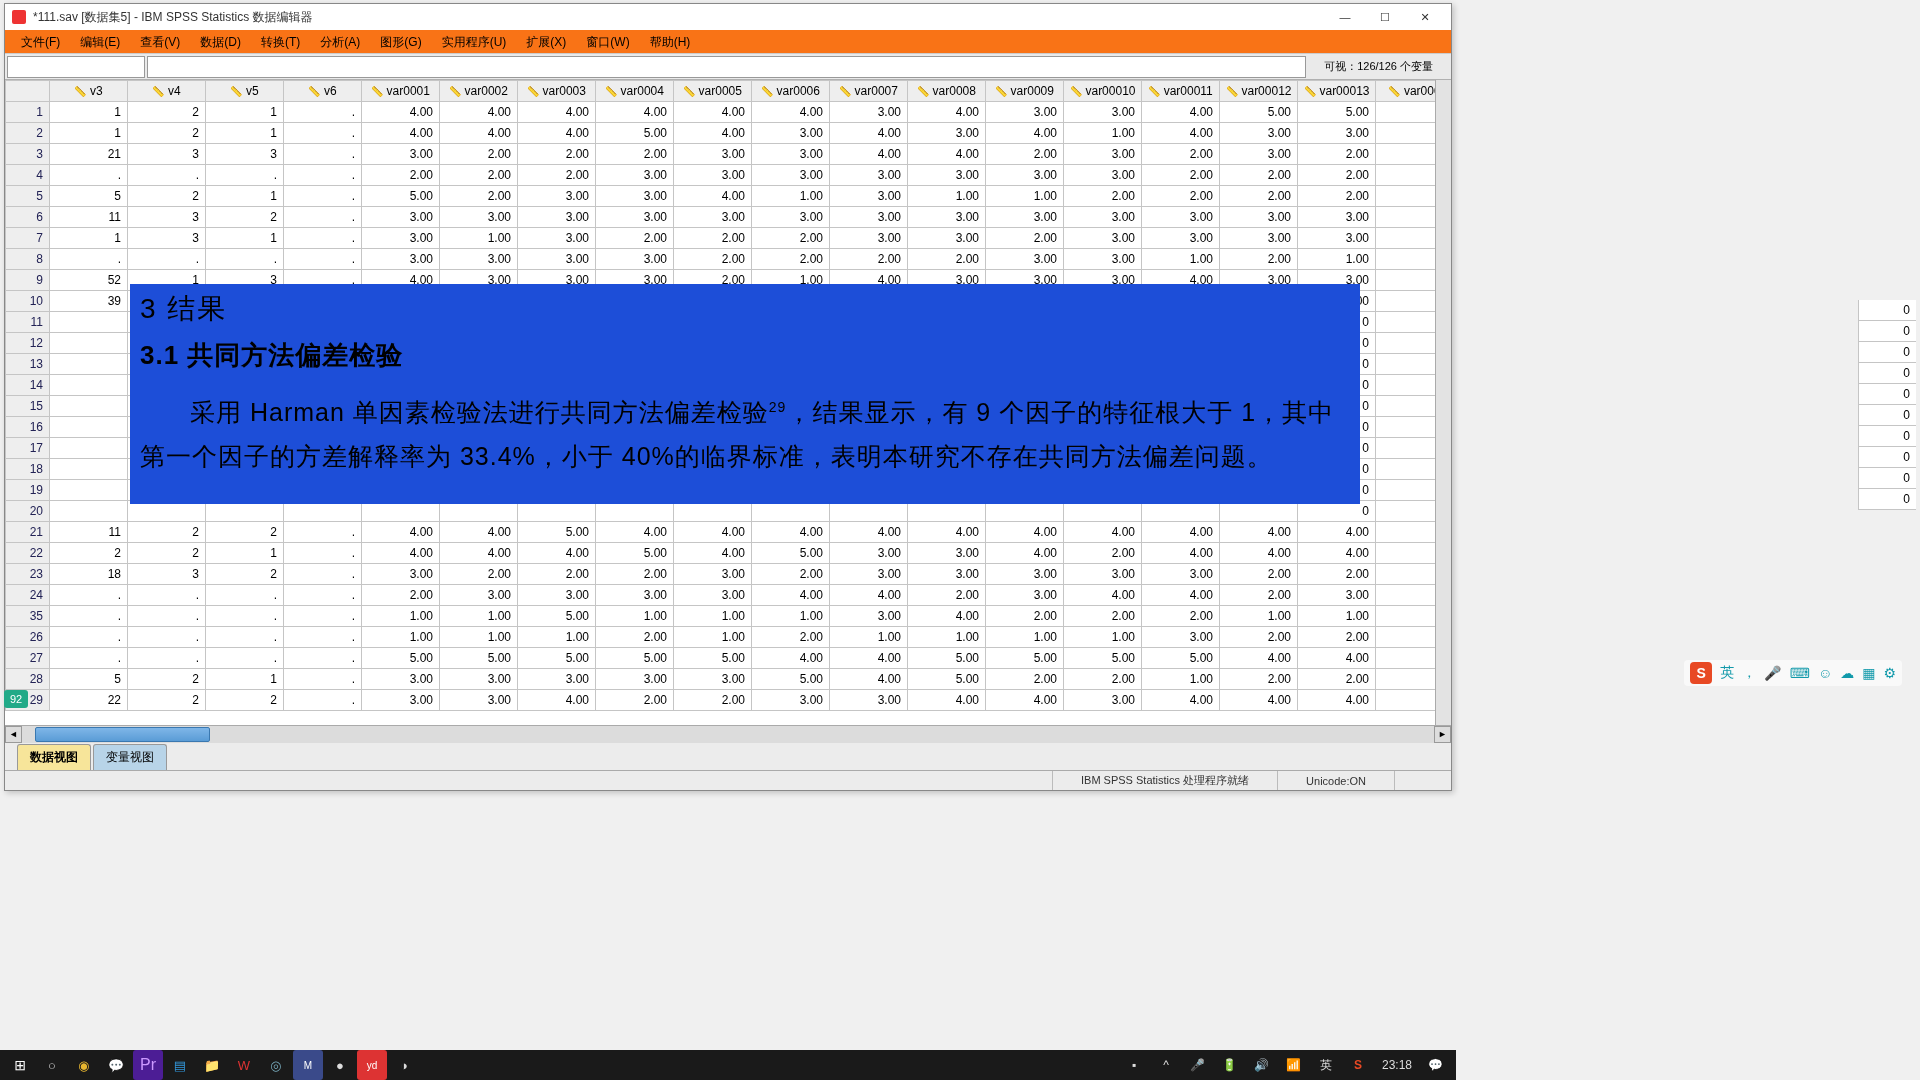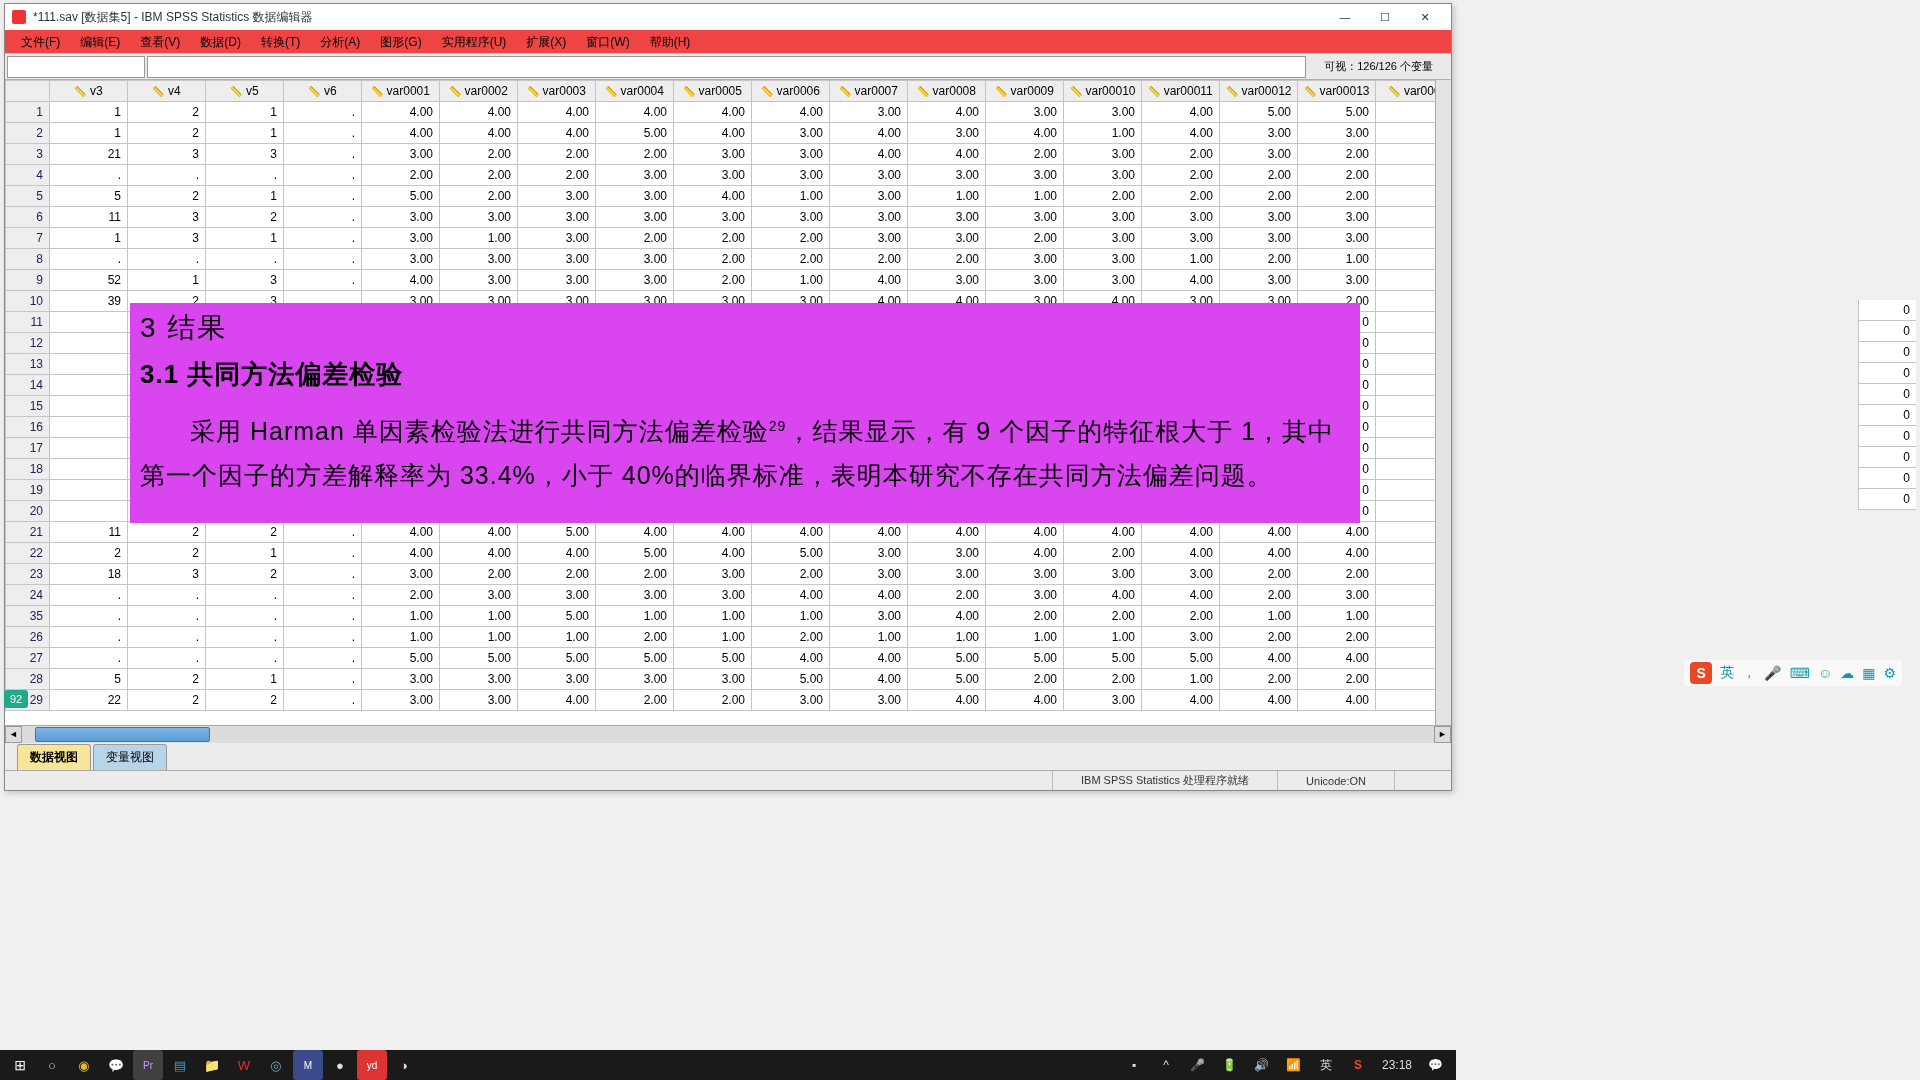--- a/index.html
+++ b/index.html
@@ -2,21 +2,21 @@
 <html><head>
 <meta charset="utf-8">
 <style>
 * { margin:0; padding:0; box-sizing:border-box; font-family:"Microsoft YaHei",Arial,sans-serif; }
 body { background:#f0f0f0; width:1920px; height:1080px; overflow:hidden; position:relative; }
 .spss-window { position:absolute; top:3px; left:4px; width:1448px; height:788px; background:#fff; border:1px solid #888; box-shadow:2px 2px 6px rgba(0,0,0,.2); display:flex; flex-direction:column; }
 .title-bar { height:26px; background:#fff; display:flex; align-items:center; padding:0 6px; font-size:12px; color:#333; }
 .title-bar .icon { width:16px; height:16px; margin-right:6px; display:inline-flex; align-items:center; justify-content:center; }
 .title-bar .spacer { flex:1; }
 .winbtn { width:40px; height:24px; display:flex; align-items:center; justify-content:center; font-size:11px; color:#333; }
-.menu-bar { height:24px; background:#ef4444; display:flex; align-items:center; padding:0 6px; border-bottom:1px solid #ccc; }
+.menu-bar { height:24px; background:#f97316; display:flex; align-items:center; padding:0 6px; border-bottom:1px solid #ccc; }
 .menu-item { padding:0 10px; font-size:12px; color:#000; line-height:24px; }
 .toolbar-row { height:26px; background:#eaeaea; border-bottom:1px solid #b0b0b0; display:flex; align-items:center; }
 .name-box { width:138px; height:22px; margin:2px; background:#fff; border:1px solid #999; }
 .formula-box { flex:1; height:22px; margin:2px 0; background:#fff; border:1px solid #999; }
 .vis-info { padding:0 18px; font-size:11px; color:#000; white-space:nowrap; }
 .grid-wrap { flex:1; overflow:hidden; position:relative; background:#fff; }
 table { border-collapse:collapse; width:100%; table-layout:fixed; }
 th,td { border:1px solid #c5c5c5; height:21px; font-size:12px; padding:0 6px; white-space:nowrap; overflow:hidden; }
 th { background:#eee; font-weight:normal; position:relative; }
 th.col-h { text-align:center; }
@@ -27,21 +27,21 @@
 .hscroll .arrow { width:17px; height:17px; background:#ddd; border:1px solid #999; display:flex; align-items:center; justify-content:center; font-size:9px; }
 .hscroll .track { flex:1; height:17px; background:#dcdcdc; position:relative; }
 .hscroll .thumb { position:absolute; left:13px; top:1px; width:175px; height:15px; background:linear-gradient(#7fb6e8,#5a9cd6); border:1px solid #3a78b0; border-radius:2px; }
 .tabs-row { height:28px; background:#ececec; border-top:1px solid #aaa; display:flex; align-items:flex-end; padding:0 12px; }
 .tab { padding:4px 12px; font-size:12px; border:1px solid #999; border-bottom:none; background:#b8d4e8; margin-right:2px; border-radius:3px 3px 0 0; }
 .tab.active { background:#f7e59a; font-weight:bold; }
 .status-bar { height:20px; background:#ececec; border-top:1px solid #aaa; display:flex; align-items:center; font-size:11px; color:#333; }
 .status-bar .spacer { flex:1; }
 .status-cell { padding:0 28px; border-left:1px solid #bbb; height:100%; display:flex; align-items:center; }
 .side-badge { position:absolute; left:4px; top:690px; width:24px; height:18px; background:#2a8; color:#fff; font-size:11px; display:flex; align-items:center; justify-content:center; border-radius:3px; z-index:50; }
-.overlay-doc { position:absolute; left:130px; top:303px; width:1230px; height:220px; background:#d946ef; padding:6px 10px; z-index:30; font-family:"SimSun","Microsoft YaHei"; }
+.overlay-doc { position:absolute; left:130px; top:284px; width:1230px; height:220px; background:#1d4ed8; padding:6px 10px; z-index:30; font-family:"SimSun","Microsoft YaHei"; }
 .overlay-doc h1 { font-size:28px; font-weight:normal; margin-bottom:10px; letter-spacing:2px; }
 .overlay-doc h2 { font-size:26px; font-weight:bold; margin-bottom:12px; letter-spacing:1px; }
 .overlay-doc p { font-size:25px; line-height:44px; text-indent:2em; letter-spacing:1px; }
 .overlay-doc sup { font-size:14px; }
 .rt-col { position:absolute; right:4px; top:300px; width:58px; z-index:31; }
 .rt-col div { height:21px; border-bottom:1px solid #c5c5c5; border-left:1px solid #c5c5c5; font-size:12px; text-align:right; padding:0 6px; background:#fff; line-height:21px; }
 .taskbar { position:absolute; bottom:0; left:0; width:1456px; height:30px; background:#1a1a1a; display:flex; align-items:center; padding:0 4px; }
 .tb-icon { width:30px; height:30px; display:flex; align-items:center; justify-content:center; font-size:13px; color:#ddd; margin:0 1px; }
 .tb-icon.start { color:#fff; font-size:14px; }
 .taskbar .spacer { flex:1; }
@@ -780,21 +780,21 @@
   <span>☁</span>
   <span>▦</span>
   <span>⚙</span>
 </div>
 
 <div class="taskbar">
   <div class="tb-icon start">⊞</div>
   <div class="tb-icon">○</div>
   <div class="tb-icon" style="color:#e8b730">◉</div>
   <div class="tb-icon" style="color:#6c6">💬</div>
-  <div class="tb-icon" style="background:#404040;color:#c9f;border-radius:3px;font-size:10px">Pr</div>
+  <div class="tb-icon" style="background:#4c1d95;color:#c9f;border-radius:3px;font-size:16px">Pr</div>
   <div class="tb-icon" style="color:#39d">▤</div>
   <div class="tb-icon" style="color:#fc5">📁</div>
   <div class="tb-icon" style="color:#d33">W</div>
   <div class="tb-icon" style="color:#7ab">◎</div>
   <div class="tb-icon" style="background:#3a4a8a;color:#fff;border-radius:3px;font-size:10px">M</div>
   <div class="tb-icon">●</div>
   <div class="tb-icon" style="background:#d33;color:#fff;border-radius:3px;font-size:10px">yd</div>
   <div class="tb-icon">◑</div>
   <span class="spacer"></span>
   <div class="tb-right">

